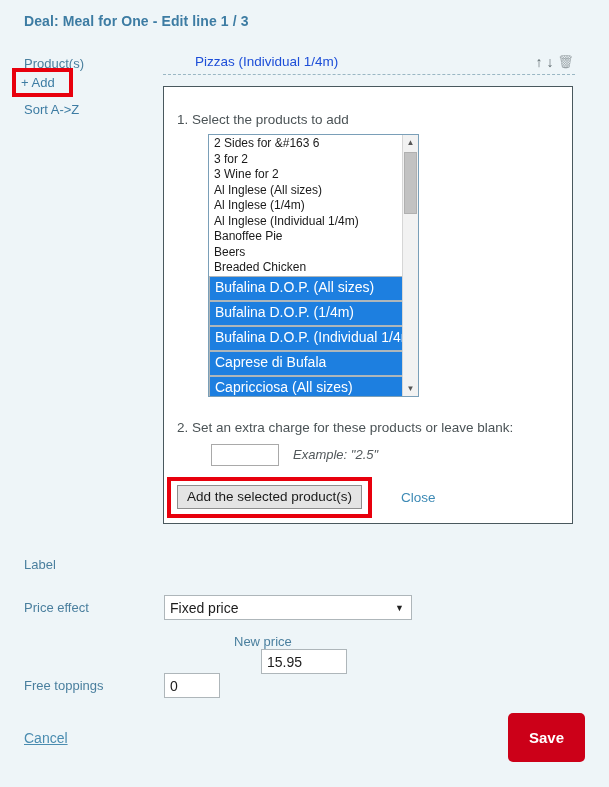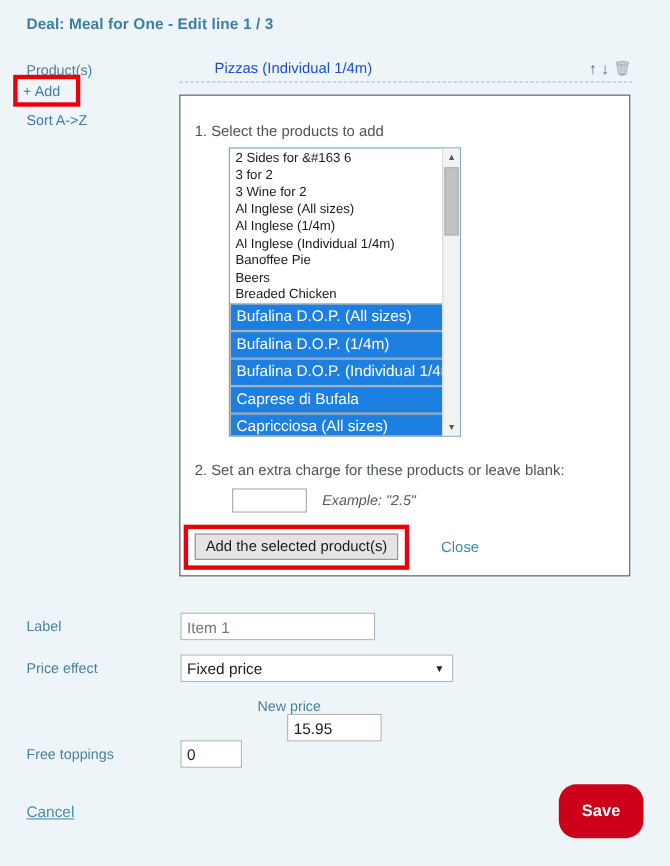--- a/index.html
+++ b/index.html
@@ -314,21 +314,21 @@
     cursor: pointer;
   }
   .save {
     position: absolute;
     left: 508px;
     top: 713px;
     width: 77px;
     height: 49px;
     background: #cc0018;
     border: none;
-    border-radius: 16px;
+    border-radius: 5px;
     color: #fff;
     font-family: "Liberation Sans", sans-serif;
     font-size: 15px;
     font-weight: bold;
     cursor: pointer;
   }
 </style>
 </head>
 <body>
 
@@ -383,23 +383,22 @@
 
   <div class="step2">2. Set an extra charge for these products or leave blank:</div>
   <input class="charge-input" type="text" value="" style="">
   <div class="example">Example: "2.5"</div>
 
   <div class="addbtn-wrap">
     <button class="addbtn">Add the selected product(s)</button>
   </div>
   <div class="close-link">Close</div>
 
-  <div class="frow" style="top:557px;">
+  <div class="frow" style="top:557px;gap:34px;">
     <span class="flab">Label</span>
-    <input class="txt ph" type="text" style="width: 177px;" placeholder="Item 1">
   </div>
 
   <div class="frow" style="top:595px;">
     <span class="flab">Price effect</span>
     <div class="sel">
       <span>Fixed price</span>
       <span class="caret">▼</span>
     </div>
   </div>
 

